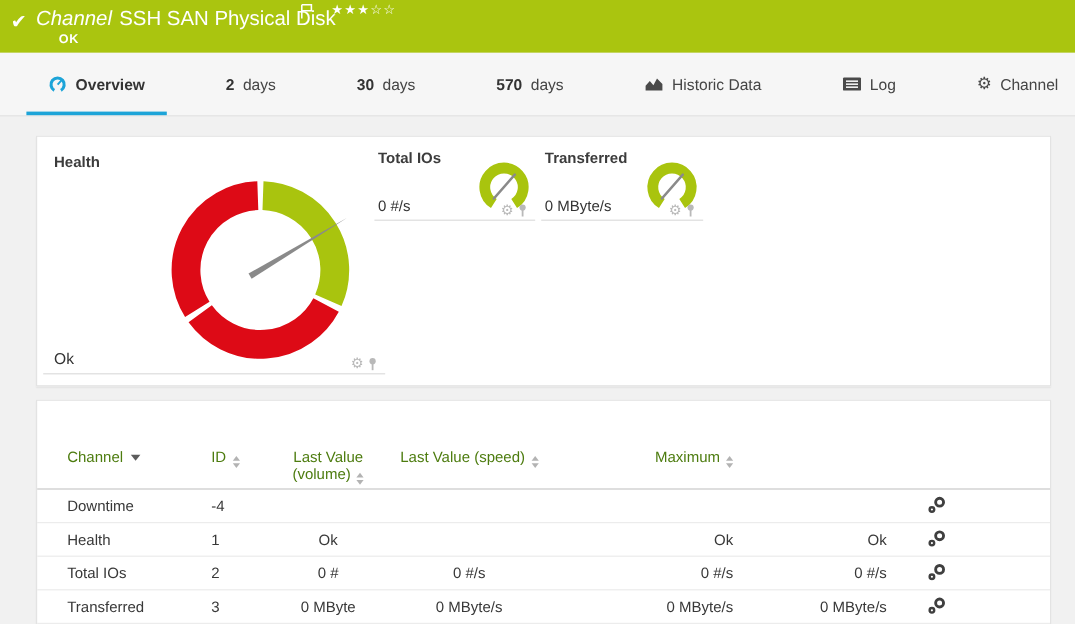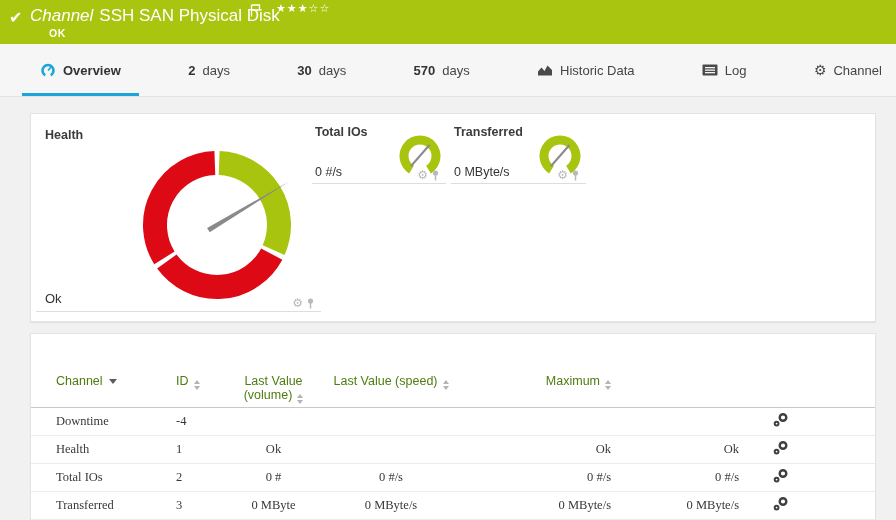--- a/index.html
+++ b/index.html
@@ -45,21 +45,21 @@
   .tile-icons{position:absolute;right:6px;bottom:2px;display:flex;align-items:center;gap:3px;color:#b9b9b9;}
   .tile-icons .gear{font-size:12px;line-height:12px;cursor:pointer;}
   .gauge-big{position:absolute;left:101px;top:23px;}
   .gauge-small{position:absolute;right:4px;top:13px;}
 
   
   .thead,.trow{display:grid;grid-template-columns:120px 50px 95px 140px 150px 128px 90px;
                padding-left:25px;align-items:center;font-size:12.5px;}
   .thead{height:74px;align-items:start;padding-top:40px;box-sizing:border-box;
          border-bottom:1px solid #c9c9c9;color:#4d7c0f;}
-  .trow{height:27px;border-bottom:1px solid #ececec;color:#383838;font-family:Liberation Serif, serif;}
+  .trow{height:27px;border-bottom:1px solid #ececec;color:#383838;}
   .c-center{text-align:center;}
   .c-right{text-align:right;}
   .c-icon{text-align:right;padding-right:40px;}
   .hcell{line-height:14px;}
   .sort{display:inline-flex;flex-direction:column;gap:2px;margin-left:5px;vertical-align:1px;cursor:pointer;}
   .sort i{display:block;width:0;height:0;border-left:3.5px solid transparent;border-right:3.5px solid transparent;}
   .sort .up{border-bottom:4px solid #b3b3b3;}
   .sort .dn{border-top:4px solid #b3b3b3;}
   .sort-active{display:inline-block;width:0;height:0;border-left:4px solid transparent;border-right:4px solid transparent;
                border-top:5px solid #5c5c5c;margin-left:6px;vertical-align:1px;cursor:pointer;}

